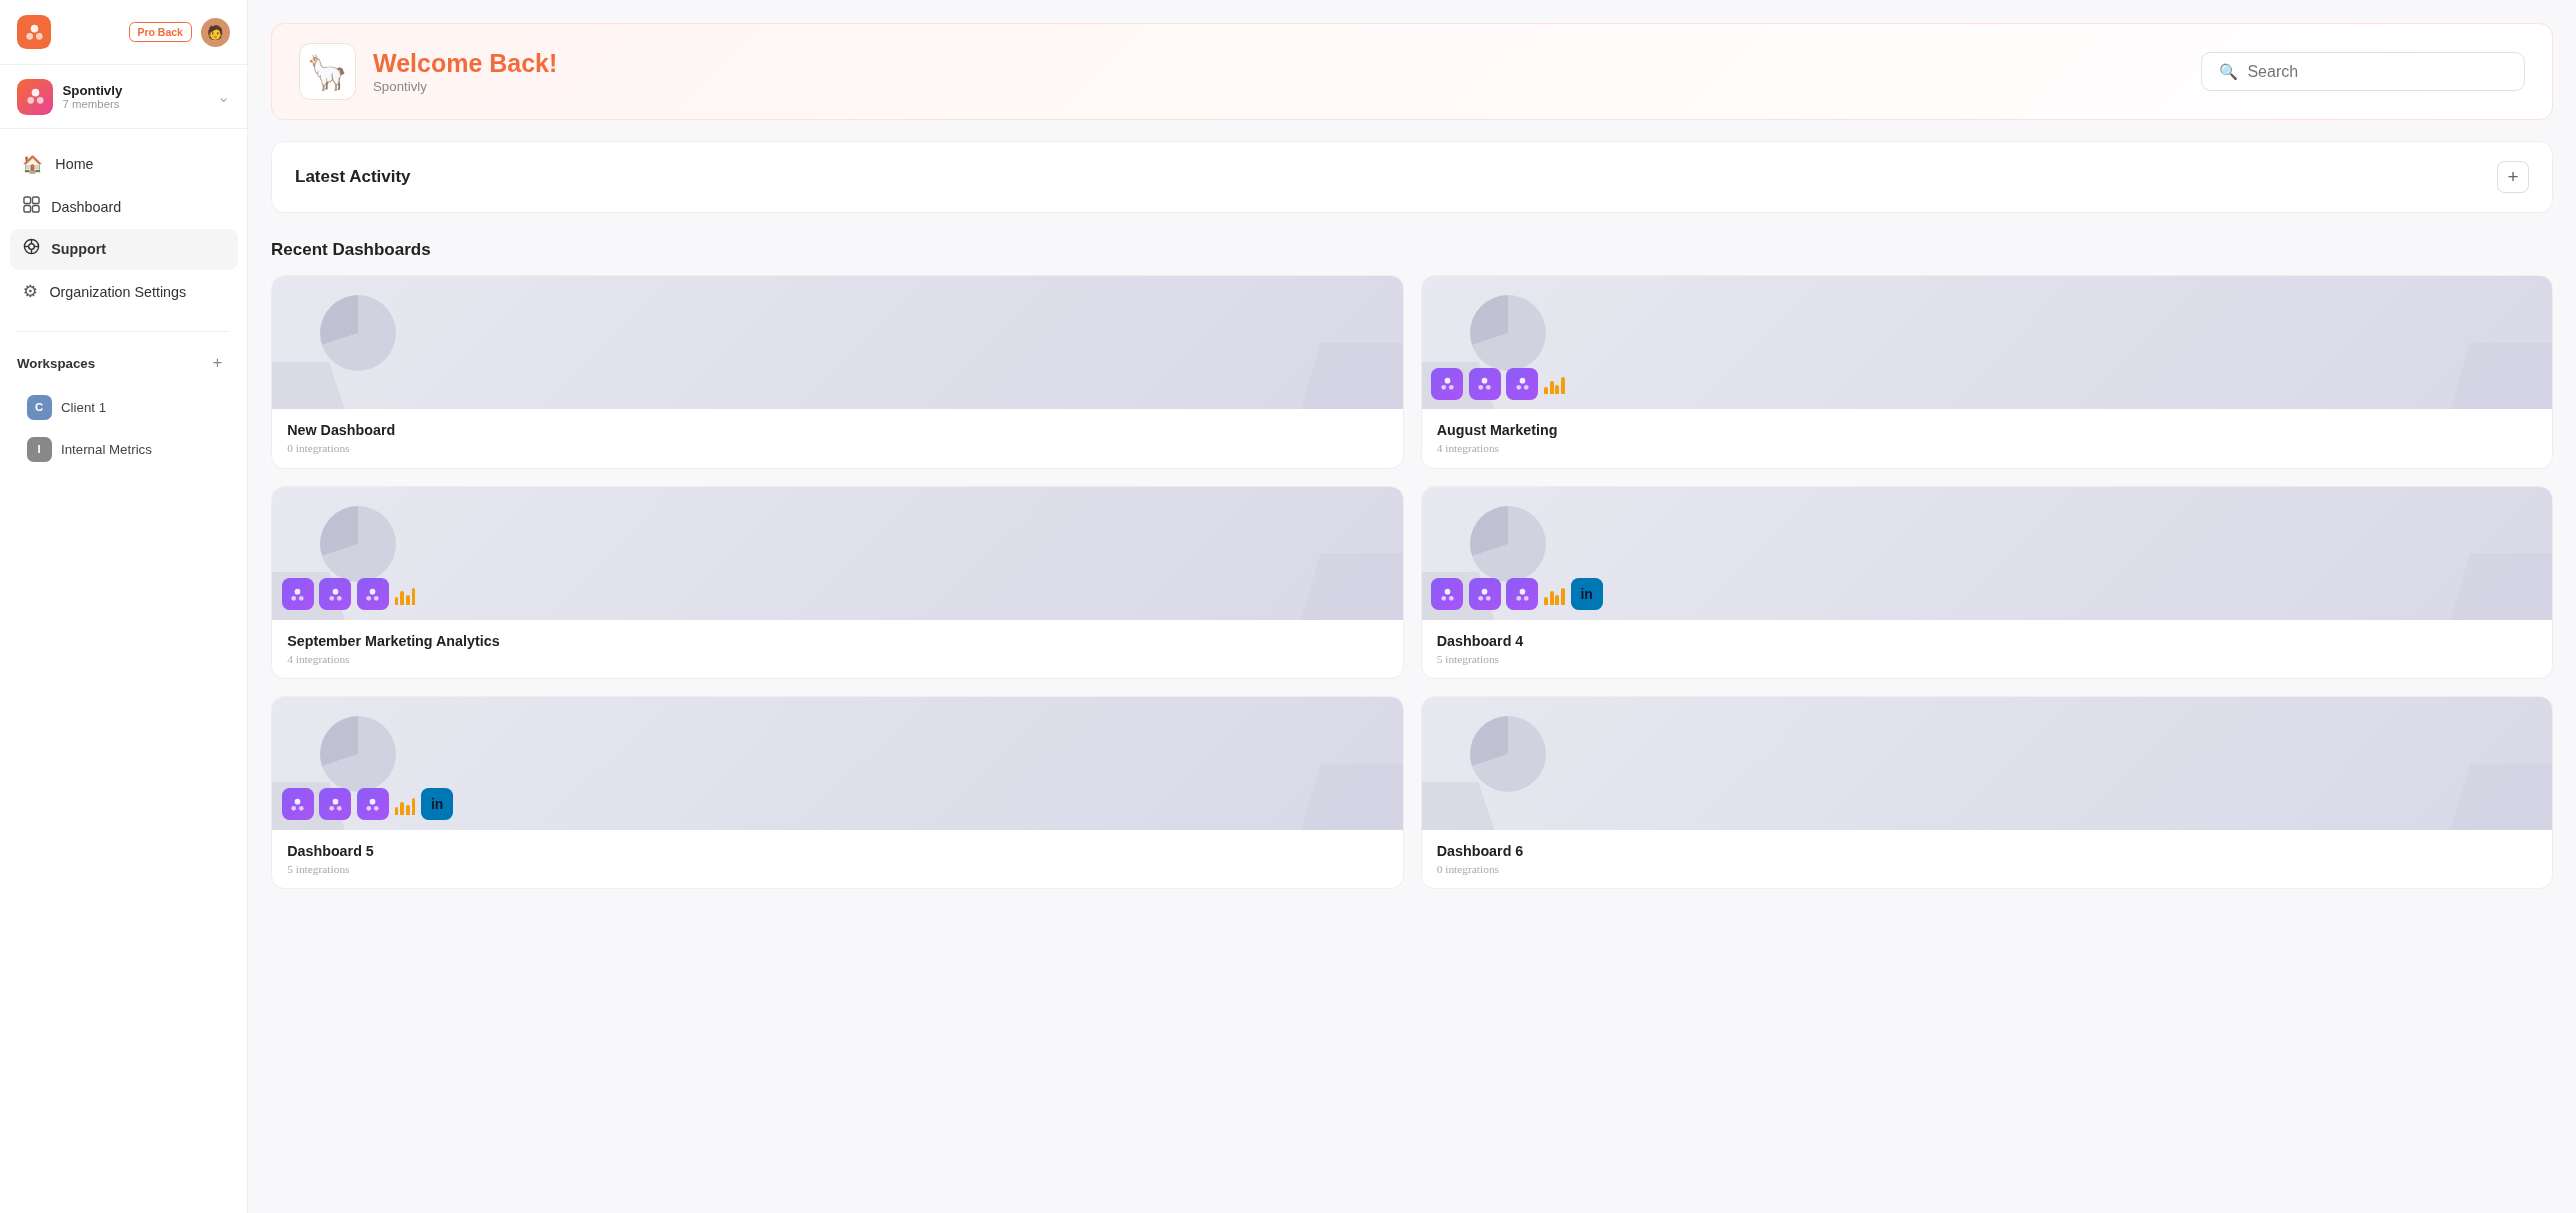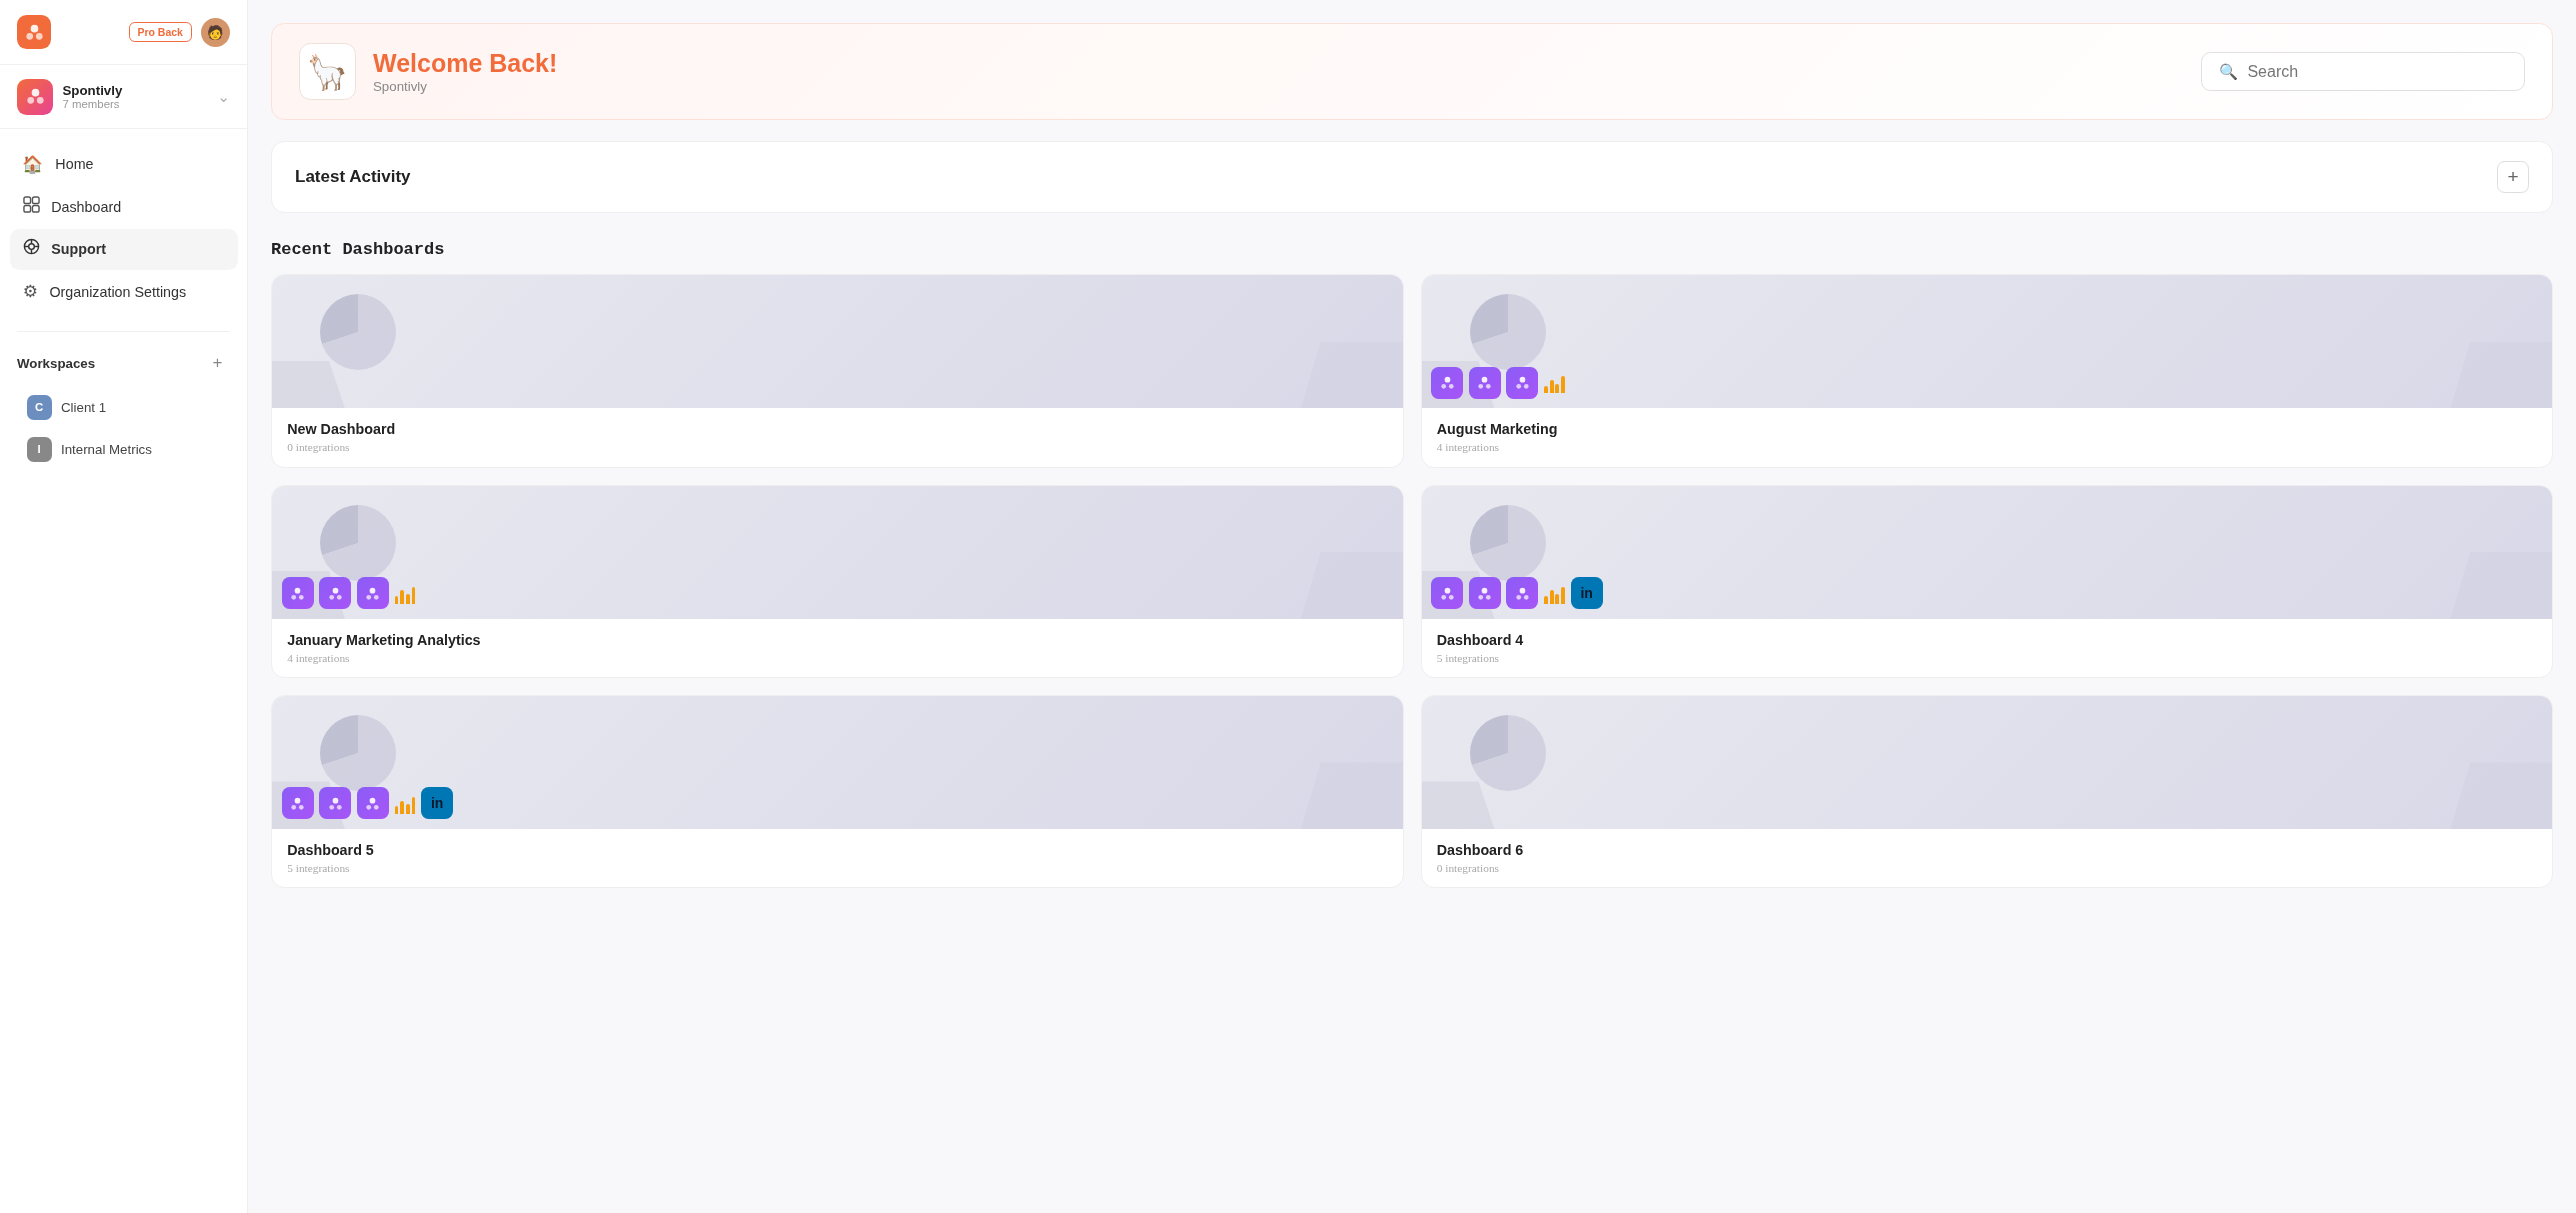--- a/index.html
+++ b/index.html
@@ -182,21 +182,21 @@
       border: 1.4px solid #ddd;
       border-radius: 7.6px;
       background: #fff;
       cursor: pointer;
       font-size: 19px;
       color: #666;
       display: flex; align-items: center; justify-content: center;
     }
 
     
-    .section-title { font-size: 17px; font-weight: 700; color: #222; margin-bottom: 15.2px; font-family: Liberation Mono, monospace; }
+    .section-title { font-size: 17px; font-weight: 700; color: #222; margin-bottom: 15.2px; }
 
     .dashboards-grid {
       display: grid;
       grid-template-columns: repeat(2, 1fr);
       gap: 17px;
     }
 
     .dashboard-card {
       background: #fff;
       border: 1px solid #eee;
@@ -461,21 +461,21 @@
             </div>
             <div class="bar-chart-icon">
               <div class="bar" style="height:7.6px;"></div>
               <div class="bar" style="height:13.3px;"></div>
               <div class="bar" style="height:9.5px;"></div>
               <div class="bar" style="height:17px;"></div>
             </div>
           </div>
         </div>
         <div class="card-body">
-          <div class="card-title">January Marketing Analytics</div>
+          <div class="card-title">September Marketing Analytics</div>
           <div class="card-meta">4 integrations</div>
         </div>
       </div>
 
       <div class="dashboard-card">
         <div class="card-preview">
           <div class="preview-circle"></div>
           <div class="preview-shape"></div>
           <div class="preview-shape2"></div>
           <div class="card-integrations-row">

